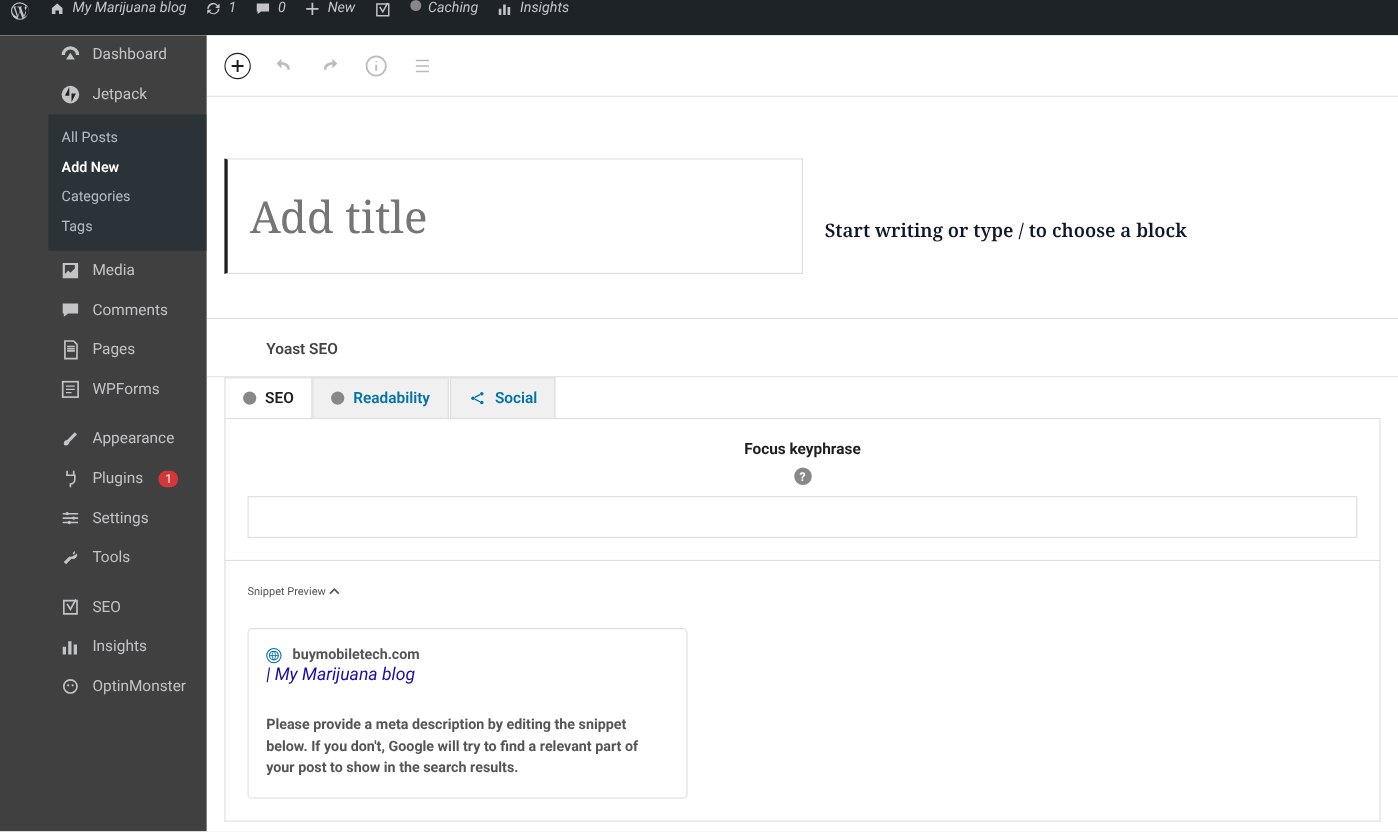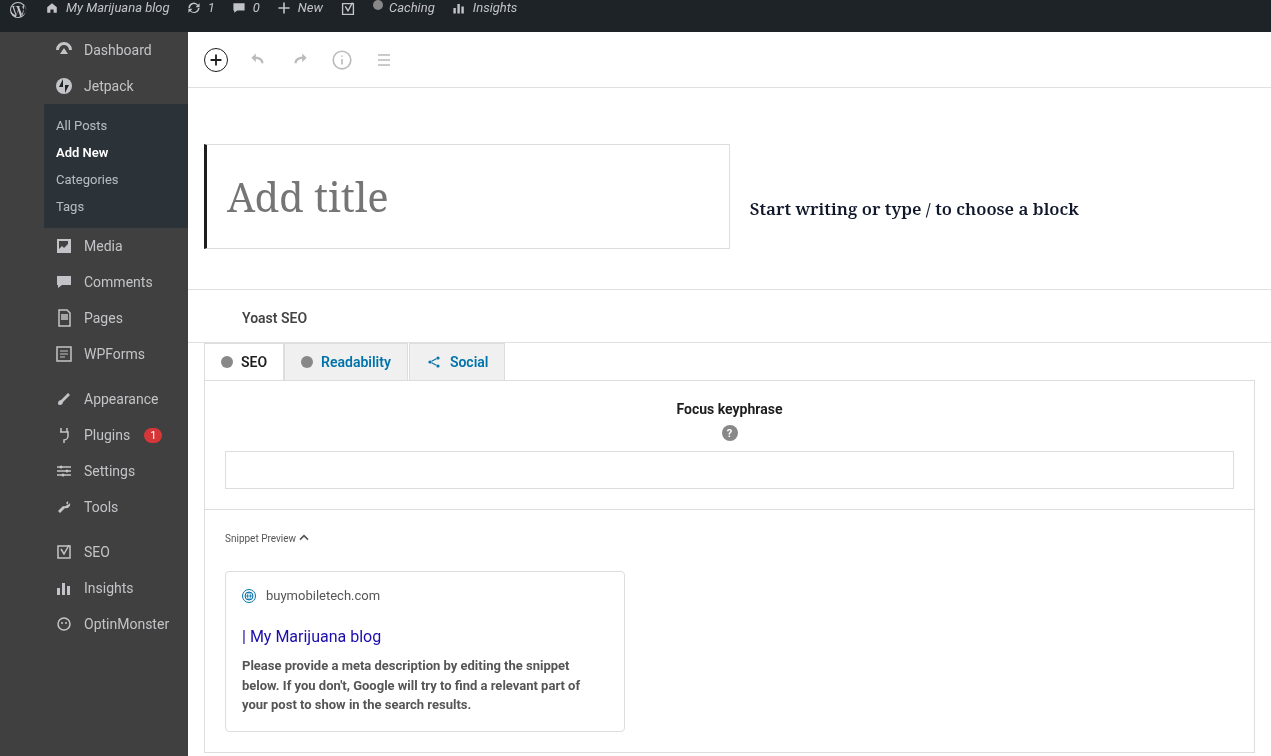--- a/index.html
+++ b/index.html
@@ -45,23 +45,23 @@
 .status-dot { width: 12px; height: 12px; border-radius: 50%; background: #888; }
 
 .yoast-panel { margin: 0 16px; border: 1px solid #ddd; background: #fff; padding: 20px; }
 .field-label { font-size: 14px; font-weight: 700; color: #1e1e1e; display: flex; align-items: center; gap: 8px; margin-bottom: 10px; flex-direction: column; }
 .help-icon { width: 16px; height: 16px; border-radius: 50%; background: #888; color: #fff; font-size: 11px; display: flex; align-items: center; justify-content: center; }
 .text-input { width: 100%; border: 1px solid #ddd; padding: 10px; font-size: 14px; outline: none; }
 
 .snippet-section { margin: 0 16px; border: 1px solid #ddd; border-top: none; background: #fff; padding: 20px; }
 .snippet-header { display: flex; justify-content: flex-start; align-items: center; font-size: 10px; color: #555; margin-bottom: 25px; cursor: pointer; }
 .snippet-card { border: 1px solid #ddd; border-radius: 4px; padding: 16px; max-width: 400px; font-size: 13px; }
-.snippet-domain { display: flex; align-items: center; gap: 10px; color: #555; font-weight: 400; margin-bottom: 24px; font-size: 13px; }
+.snippet-domain { display: flex; align-items: center; gap: 10px; color: #555; font-weight: 700; margin-bottom: 0; font-size: 13px; }
 .globe-icon { width: 14px; height: 14px; border: 1.5px solid #0073aa; border-radius: 50%; display: flex; align-items: center; justify-content: center; flex-shrink: 0; }
-.snippet-title { color: #1a0dab; font-size: 16px; margin-bottom: 10px; }
+.snippet-title { color: #1a0dab; font-size: 16px; margin-bottom: 28px; font-style: italic; }
 .snippet-desc { color: #555; font-weight: 700; font-size: 13px; line-height: 1.5; }
 </style>
 </head>
 <body>
 
 <div id="app">
   <div class="toolbar">
     <div class="toolbar-item">
         <svg width="20" height="20" viewBox="0 0 20 20">
           <path d="M10 2a8 8 0 108 8 8 8 0 00-8-8zm-7 8a7 7 0 011.2-3.9l3.3 9.1A7 7 0 013 10zm7 7a7 7 0 01-2-.3l2.1-6.1 2.2 5.9A7 7 0 0110 17zm1-10.3c.4 0 .8-.1.8-.1.4 0 .3-.6 0-.6 0 0-1.2.1-1.9.1s-1.9-.1-1.9-.1c-.4 0-.4.6 0 .6 0 0 .4.1.8.1l1.1 3-1.5 4.7-2.6-7.7c.4 0 .8-.1.8-.1.4 0 .3-.6 0-.6 0 0-1.2.1-1.9.1h-.4A7 7 0 0115.6 5.8c-.5 0-1.2.4-1.2 1.3 0 .6.3 1.1.7 1.7.3.5.6 1.1.6 2 0 .6-.2 1.4-.6 2.4l-.7 2.4zm5.2-2.2A7 7 0 0113.3 16l2.1-6.2c.4-1 .5-1.8.5-2.5a5 5 0 00-.1-.8 7 7 0 01.4 2z"></path>

